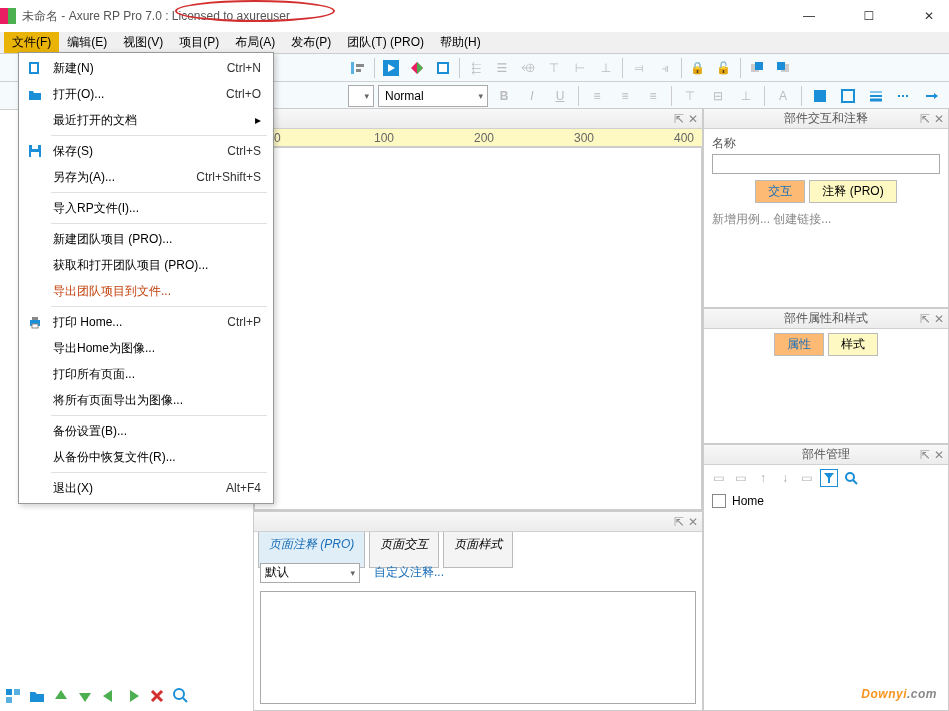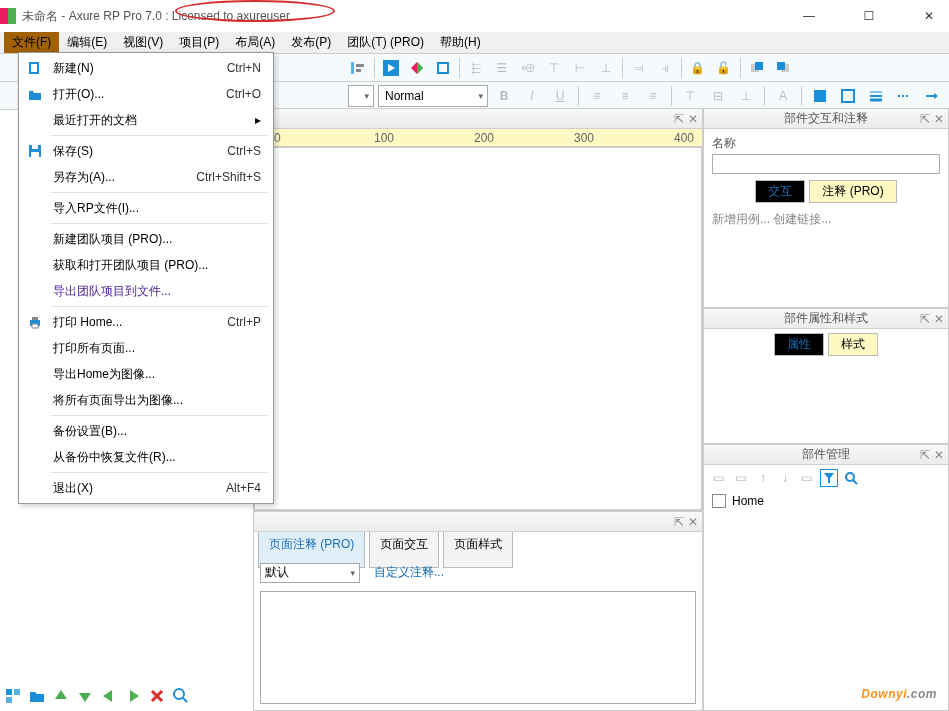--- a/index.html
+++ b/index.html
@@ -14,43 +14,43 @@
 .menubar .menu-item { padding: 2px 8px; cursor: default; }
 .toolbar { height: 28px; background: #f5fafd; display: flex; align-items: center; padding: 2px 4px; gap: 2px; border-bottom: 1px solid #d0d0d0; }
 .toolbar2 { height: 28px; background: #f5fafd; display: flex; align-items: center; padding: 2px 4px; gap: 4px; border-bottom: 1px solid #d0d0d0; }
 .tbtn { width: 24px; height: 22px; display: flex; align-items: center; justify-content: center; color: #666; }
 .tsep { width: 1px; height: 20px; background: #ccc; margin: 0 2px; }
 .file-menu { position: absolute; left: 18px; top: 52px; width: 256px; background: #fff; border: 1px solid #999; box-shadow: 2px 2px 6px rgba(0,0,0,0.2); z-index: 100; padding: 2px; }
 .file-menu .mi { display: flex; align-items: center; height: 26px; padding: 0 10px 0 32px; position: relative; }
 .file-menu .mi .micon { position: absolute; left: 6px; width: 16px; height: 16px; display: flex; align-items: center; justify-content: center; }
 .file-menu .mi .shortcut { margin-left: auto; color: #333; }
 .file-menu .mi .arrow { margin-left: auto; }
-.file-menu .mi.disabled { color: #4c1d95; }
+.file-menu .mi.disabled { color: #c2410c; }
 .file-menu .sep { height: 1px; background: #e0e0e0; margin: 2px 4px 2px 30px; }
 .main-area { position: absolute; left: 0; top: 108px; right: 0; bottom: 0; display: flex; }
 .left-col { width: 253px; display: flex; flex-direction: column; }
 .mid-col { flex: 1; display: flex; flex-direction: column; min-width: 0; }
 .right-col { width: 246px; display: flex; flex-direction: column; }
 .panel { border: 1px solid #ccc; background: #fff; display: flex; flex-direction: column; }
 .panel-header { height: 20px; background: linear-gradient(#f8f8f8, #ececec); display: flex; align-items: center; justify-content: center; position: relative; color: #555; border-bottom: 1px solid #d0d0d0; }
 .panel-header .picons { position: absolute; right: 4px; display: flex; gap: 4px; font-size: 10px; color: #888; }
 .canvas-ruler-top { height: 18px; background: #fef9c3; border-bottom: 1px solid #ccc; position: relative; font-size: 9px; color: #666; }
 .canvas-ruler-top .tick { position: absolute; top: 2px; }
 .canvas-area { flex: 1; background: #fff; border: 1px solid #ccc; position: relative; overflow: hidden; }
 .bottom-panel { height: 200px; display: flex; flex-direction: column; }
 .bottom-tabs { display: flex; gap: 4px; padding: 2px 4px; align-items: center; height: 24px; }
-.tabbtn { border: 1px solid #bbb; padding: 14px 10px; background: #f4f4f4; }
+.tabbtn { border: 1px solid #bbb; padding: 14px 10px; background: #f4f4f4; font-style: italic; }
 .tabbtn.active { background: #e0eef8; color: #1a6fb8; }
 .field-row { display: flex; align-items: center; gap: 6px; padding: 4px 6px; }
 .dropdown { border: 1px solid #aaa; height: 20px; padding: 0 18px 0 4px; background: #fff; position: relative; min-width: 100px; display: flex; align-items: center; }
 .dropdown::after { content: "▾"; position: absolute; right: 4px; font-size: 9px; color: #666; }
 .textarea { flex: 1; border: 1px solid #aaa; margin: 2px 6px 6px 6px; background: #fff; }
 .side-tabs { display: flex; justify-content: center; gap: 4px; padding: 4px; }
 .side-tab { border: 1px solid #bbb; padding: 2px 12px; background: #fef9c3; }
-.side-tab.active { background: #000000; color: #1a6fb8; }
+.side-tab.active { background: #fdba74; color: #1a6fb8; }
 .input-line { border: 1px solid #aaa; height: 20px; margin: 2px 8px; background: #fff; }
 .link-text { color: #1a6fb8; padding: 4px 8px; }
 .small-toolbar { display: flex; align-items: center; gap: 4px; padding: 2px 6px; height: 26px; }
 .small-toolbar .sbtn { width: 18px; height: 18px; color: #aaa; display: flex; align-items: center; justify-content: center; }
 .small-toolbar .sbtn.blue { color: #1a8fd8; }
 .tree-item { display: flex; align-items: center; gap: 6px; padding: 3px 8px; }
 .tree-item .pgicon { width: 14px; height: 14px; border: 1px solid #888; background: #fff; }
 .watermark { position: absolute; right: 12px; bottom: 8px; font-size: 20px; font-style: italic; color: #f7941e; font-weight: bold; letter-spacing: 0.5px; }
 .watermark .com { color: #888; }
 .left-icons { display: flex; gap: 4px; padding: 4px; flex-wrap: wrap; }
@@ -67,21 +67,21 @@
   <div class="title">未命名 - Axure RP Pro 7.0 : Licensed to axureuser</div>
   <div class="license-circle"></div>
   <div class="winbtns">
     <div class="winbtn">—</div>
     <div class="winbtn">☐</div>
     <div class="winbtn">✕</div>
   </div>
 </div>
 
 <div class="menubar" id="menubar">
-    <div class="menu-item" style="background: #a16207;">文件(F)</div>
+    <div class="menu-item" style="background: #eab308;">文件(F)</div>
     <div class="menu-item">编辑(E)</div>
     <div class="menu-item">视图(V)</div>
     <div class="menu-item">项目(P)</div>
     <div class="menu-item">布局(A)</div>
     <div class="menu-item">发布(P)</div>
     <div class="menu-item">团队(T) (PRO)</div>
     <div class="menu-item">帮助(H)</div>
   </div>
 
 <div class="toolbar">
@@ -252,24 +252,24 @@
         <svg width="14" height="14">
           <rect x="2" y="5" width="10" height="6" fill="#1a8fd8"></rect>
           <rect x="4" y="2" width="6" height="3" fill="#888"></rect>
           <rect x="4" y="9" width="6" height="4" fill="#fff" stroke="#888"></rect>
         </svg>
       </span>
       <span>打印 Home...</span>
       <span class="shortcut">Ctrl+P</span>
     </div>
     <div class="mi">
+      <span>导出Home为图像...</span>
+    </div>
+    <div class="mi">
       <span>打印所有页面...</span>
-    </div>
-    <div class="mi">
-      <span>导出Home为图像...</span>
     </div>
     <div class="mi">
       <span>将所有页面导出为图像...</span>
     </div>
     <div class="sep"></div>
     <div class="mi">
       <span>备份设置(B)...</span>
     </div>
     <div class="mi">
       <span>从备份中恢复文件(R)...</span>

